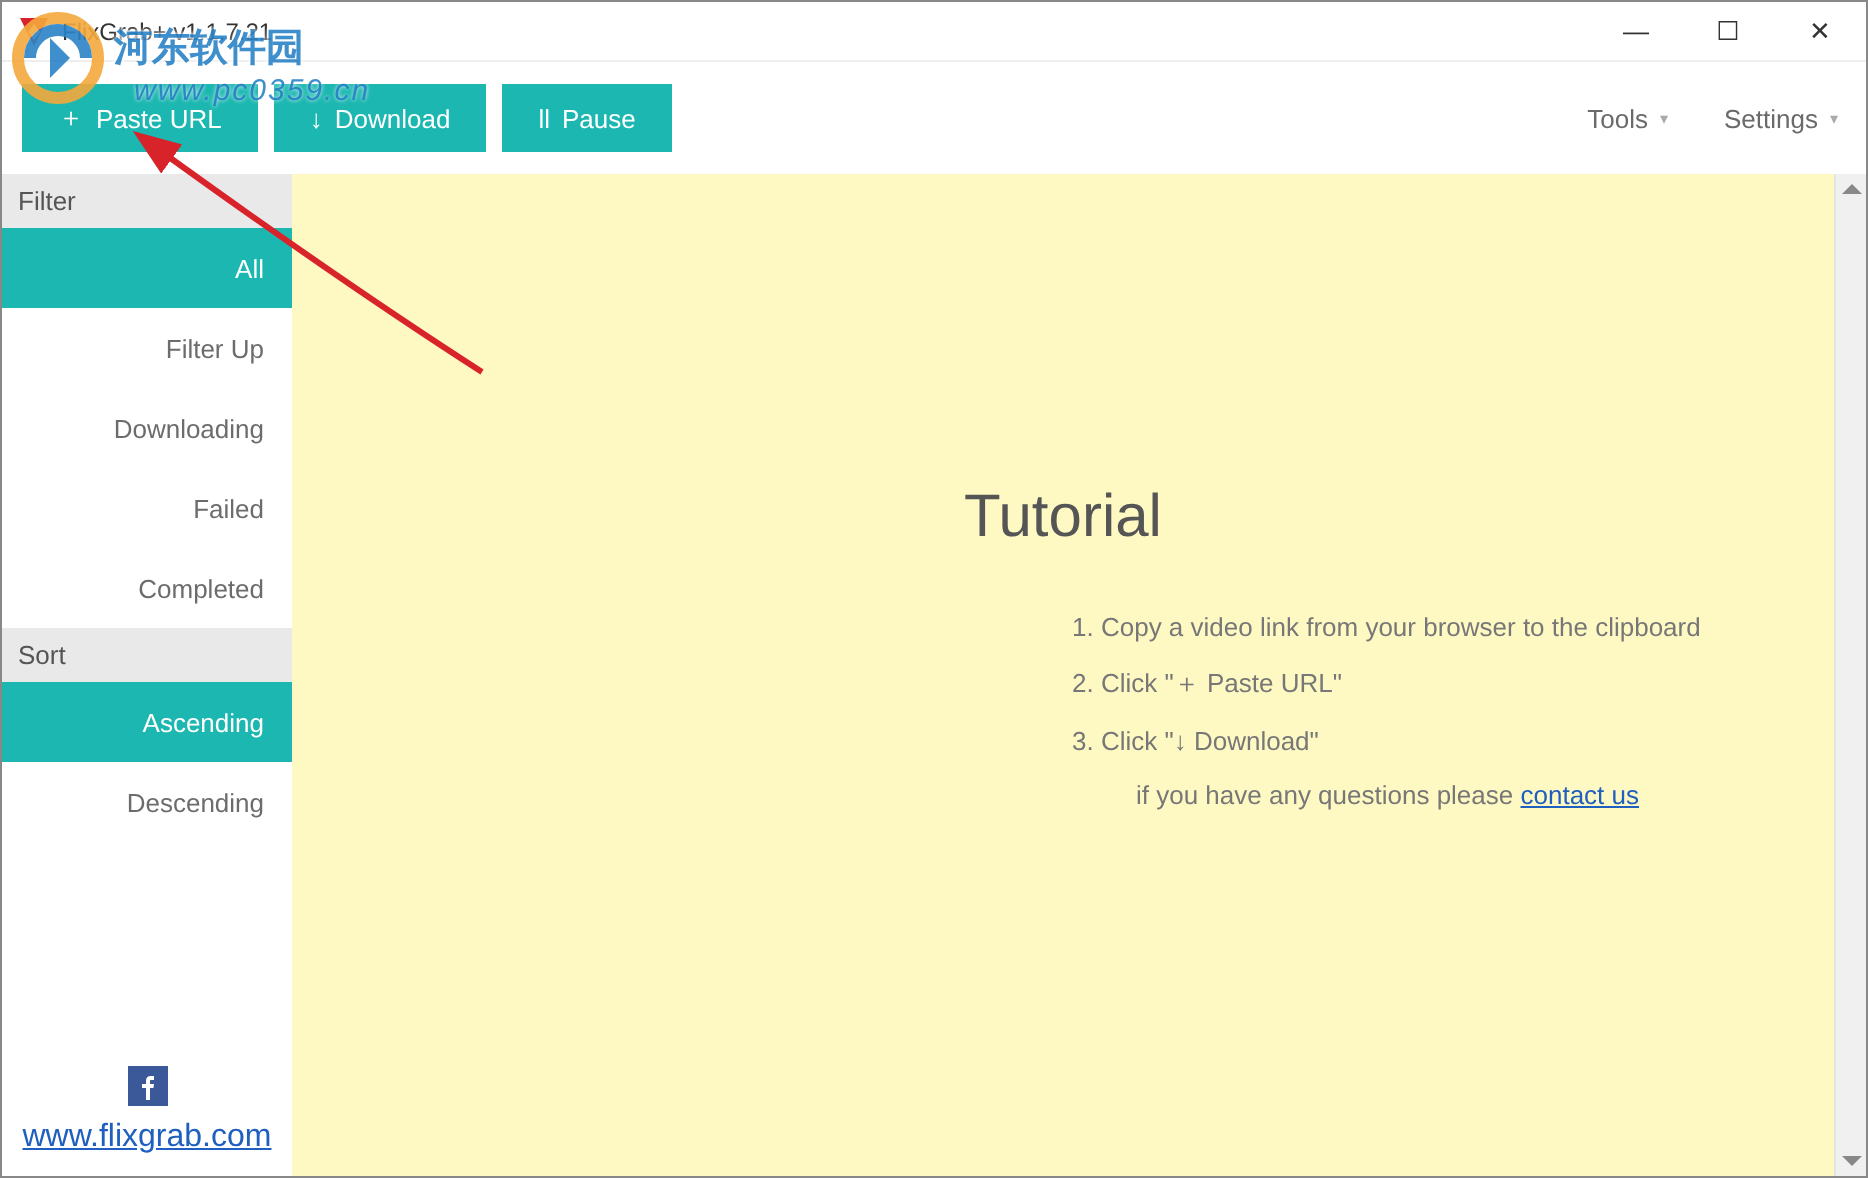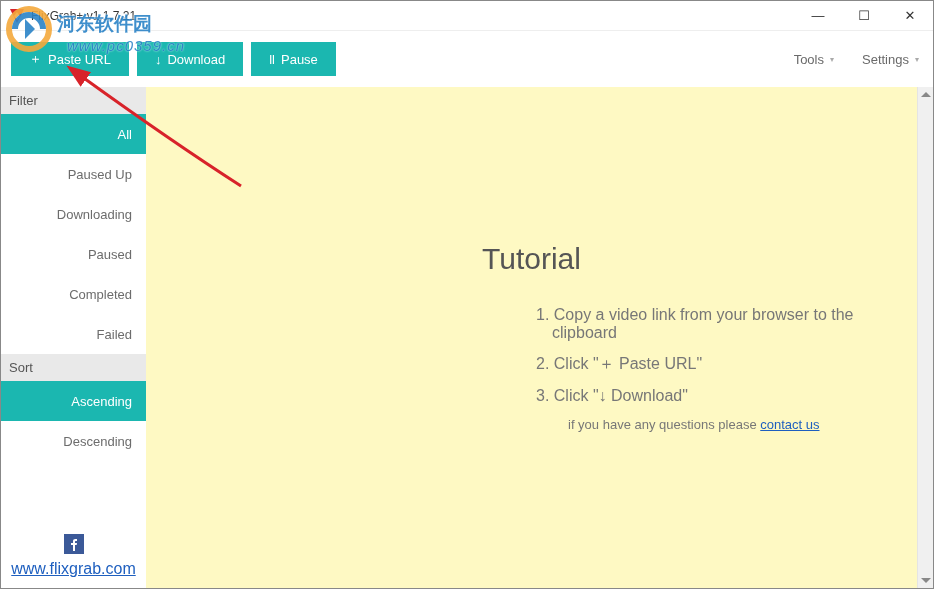--- a/index.html
+++ b/index.html
@@ -33,21 +33,21 @@
 .weblink { display: block; font-size: 16px; color: #1e5fbf; text-decoration: underline; margin-top: 2px; }
 
 .main { flex: 1; position: relative; background: #fef9c3; overflow: hidden; }
 .scrollbar { position: absolute; right: 0; top: 0; width: 16px; height: 100%; background: #f0f0f0; border-left: 1px solid #e4e4e4; }
 .scrollbar::before, .scrollbar::after { content: ""; position: absolute; left: 3px; width: 0; height: 0; border-left: 5px solid transparent; border-right: 5px solid transparent; }
 .scrollbar::before { top: 5px; border-bottom: 5px solid #888; }
 .scrollbar::after { bottom: 5px; border-top: 5px solid #888; }
 
 .tutorial { position: absolute; top: 155px; left: 0; right: 16px; text-align: left; color: #666; }
 .tutorial h1 { font-size: 30px; font-weight: 400; color: #555; text-align: center; margin-bottom: 30px; }
-.tutorial ol { list-style: decimal; margin: 0 0 0 390px; padding: 0; font-size: 16px; color: #777; }
+.tutorial ol { list-style: decimal; margin: 0 0 0 390px; padding: 0; font-size: 13px; color: #777; }
 .tutorial ol li { margin-bottom: 12px; list-style-position: inside; text-indent: -16px; padding-left: 16px; }
 .tutorial ol li::marker { color: #777; }
 .tutorial .note { margin-left: 374px; font-size: 13px; color: #777; margin-top: 4px; padding-left: 48px; }
 .tutorial .note a { color: #1e5fbf; text-decoration: underline; }
 
 
 .watermark { position: absolute; top: 4px; left: 4px; pointer-events: none; opacity: 0.9; }
 .wm-logo { width: 48px; height: 48px; position: absolute; top: 0; left: 0; }
 .wm-text { position: absolute; top: 6px; left: 52px; font-size: 19px; font-weight: bold; color: #2b83c7; white-space: nowrap; text-shadow: 0 0 2px #fff, 0 0 2px #fff; font-family: "Microsoft YaHei", sans-serif; }
 .wm-sub { position: absolute; top: 32px; left: 62px; font-size: 15px; color: #2b83c7; font-style: italic; text-shadow: 0 0 2px #fff; letter-spacing: 1px; }
@@ -94,25 +94,24 @@
       <span>Settings</span>
       <span class="drop">▾</span>
     </div>
   </div>
 
   <div class="body">
 
     <div class="sidebar">
       <div class="shead">Filter</div>
       <div class="sitem active">All</div>
-      <div class="sitem">Paused Up</div>
+      <div class="sitem">Filter Up</div>
       <div class="sitem">Downloading</div>
-      <div class="sitem">Paused</div>
+      <div class="sitem">Failed</div>
       <div class="sitem">Completed</div>
-      <div class="sitem">Failed</div>
       <div class="shead">Sort</div>
       <div class="sitem active">Ascending</div>
       <div class="sitem">Descending</div>
       <div class="grow"></div>
       <div class="footer">
         <svg class="fb-icon" viewBox="0 0 20 20">
             <rect width="20" height="20" fill="#3b5998"></rect>
             <path fill="#fff" d="M13 7h-1.5c-.3 0-.5.3-.5.6V9h2l-.3 2H11v6H9v-6H7V9h2V7.3C9 5.9 9.9 5 11.3 5H13v2z"></path>
           </svg>
         <a class="weblink">www.flixgrab.com</a>

